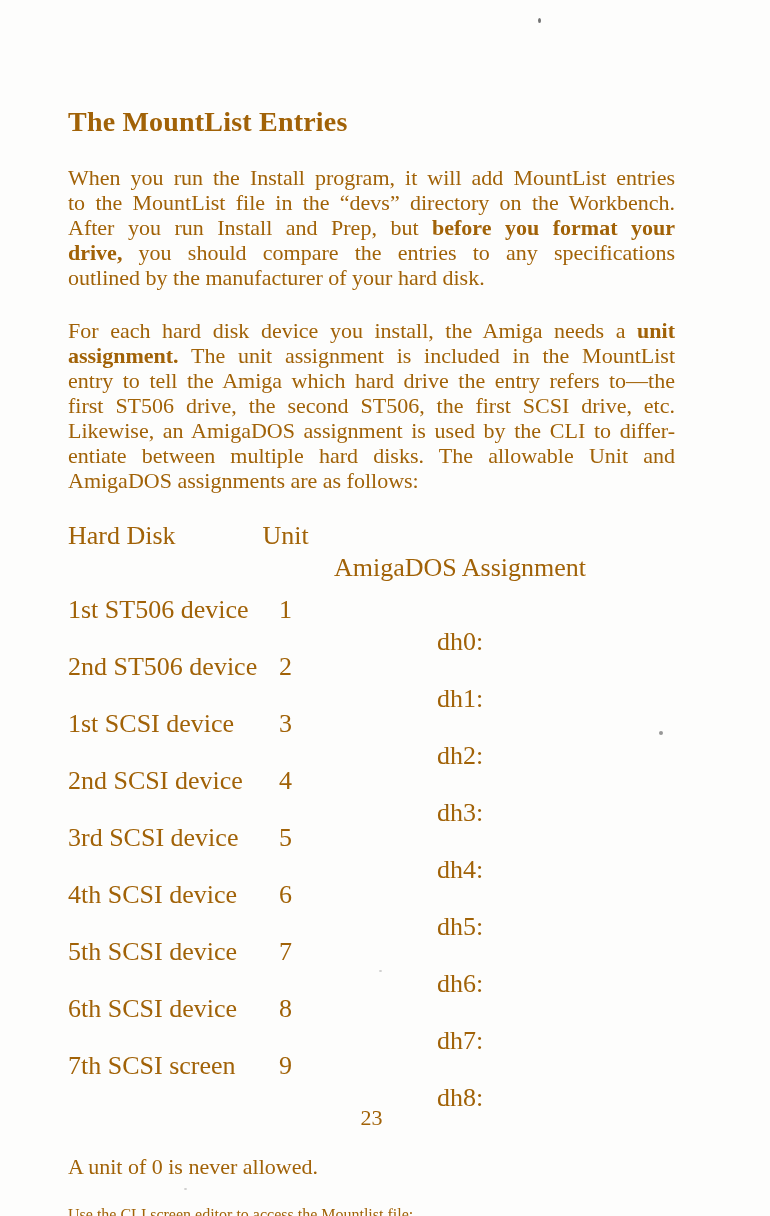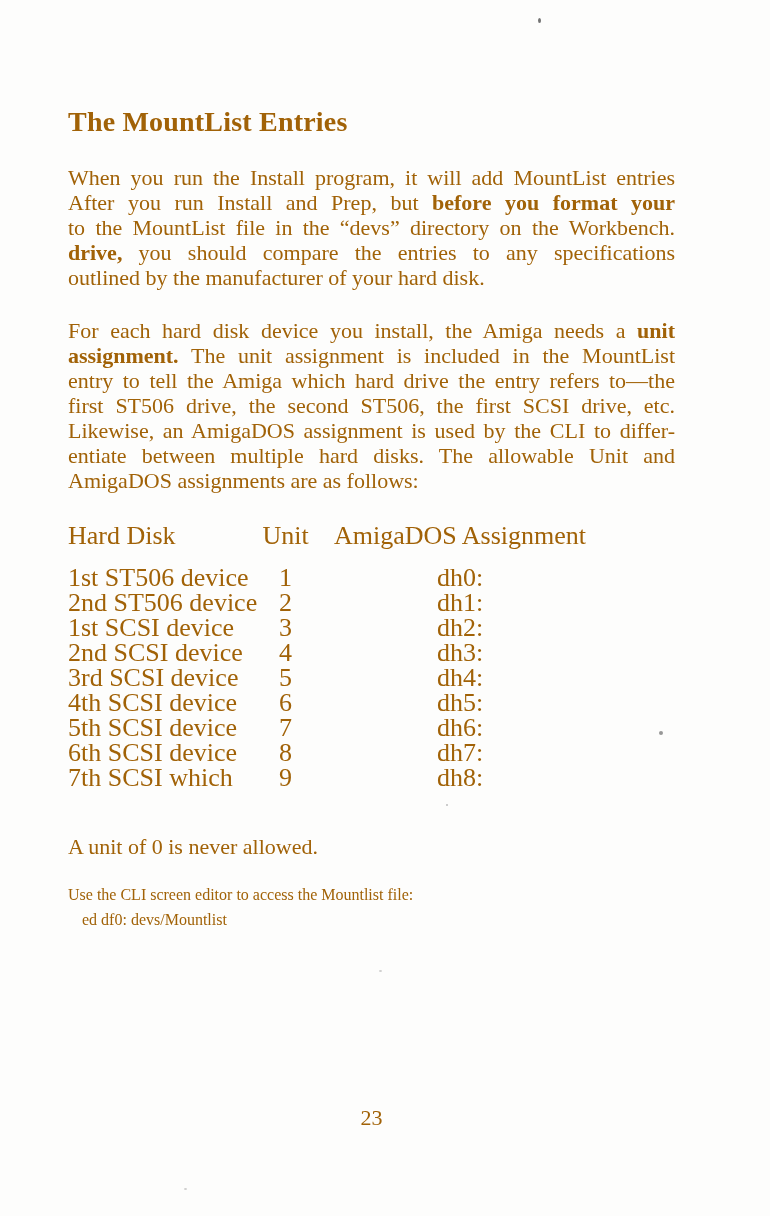--- a/index.html
+++ b/index.html
@@ -50,21 +50,21 @@
   .disk-table {
     margin-top: 30px;
     font-size: 26px;
   }
   .trow {
     display: flex;
     line-height: 25px;
   }
   .trow .c1 { width: 190px; text-align: left; }
   .trow .c2 { width: 55px;  text-align: center; }
-  .trow .c3 { width: 294px; text-align: center; }
+  .trow .c3 { width: 294px; text-align: center; margin-top: 32px; }
   .thead { margin-bottom: 17px; }
 
   .note {
     margin-top: 44px;
     font-size: 22px;
     line-height: 25px;
   }
   .cli-block {
     margin-top: 23px;
     font-size: 16px;
@@ -90,22 +90,22 @@
 </head>
 <body>
 
 <div class="page">
   <div class="content">
 
     <h1 class="doc-title">The MountList Entries</h1>
 
     <div class="para p1">
         <div class="line"><span class="">When you run the Install program, it will add MountList entries</span></div>
+        <div class="line"><span class="">to the MountList file in the “devs” directory on the Workbench.</span></div>
         <div class="line"><span class="">After you run Install and Prep, but </span><span class="bold">before you format your</span></div>
-        <div class="line"><span class="">to the MountList file in the “devs” directory on the Workbench.</span></div>
         <div class="line"><span class="bold">drive,</span><span class=""> you should compare the entries to any specifications</span></div>
         <div class="line last"><span class="">outlined by the manufacturer of your hard disk.</span></div>
       </div>
 
     <div class="para p2">
         <div class="line"><span class="">For each hard disk device you install, the Amiga needs a </span><span class="bold">unit</span></div>
         <div class="line"><span class="bold">assignment.</span><span class=""> The unit assignment is included in the MountList</span></div>
         <div class="line"><span class="">entry to tell the Amiga which hard drive the entry refers to—the</span></div>
         <div class="line"><span class="">first ST506 drive, the second ST506, the first SCSI drive, etc.</span></div>
         <div class="line"><span class="">Likewise, an AmigaDOS assignment is used by the CLI to differ-</span></div>
@@ -153,21 +153,21 @@
           <div class="c1">5th SCSI device</div>
           <div class="c2">7</div>
           <div class="c3">dh6:</div>
         </div>
         <div class="trow tbody">
           <div class="c1">6th SCSI device</div>
           <div class="c2">8</div>
           <div class="c3">dh7:</div>
         </div>
         <div class="trow tbody">
-          <div class="c1">7th SCSI which</div>
+          <div class="c1">7th SCSI screen</div>
           <div class="c2">9</div>
           <div class="c3">dh8:</div>
         </div>
       </div>
 
     <div class="note">A unit of 0 is never allowed.</div>
 
     <div class="cli-block">
       <div class="cli-intro">Use the CLI screen editor to access the Mountlist file:</div>
       <div class="cli-command">ed df0: devs/Mountlist</div>

